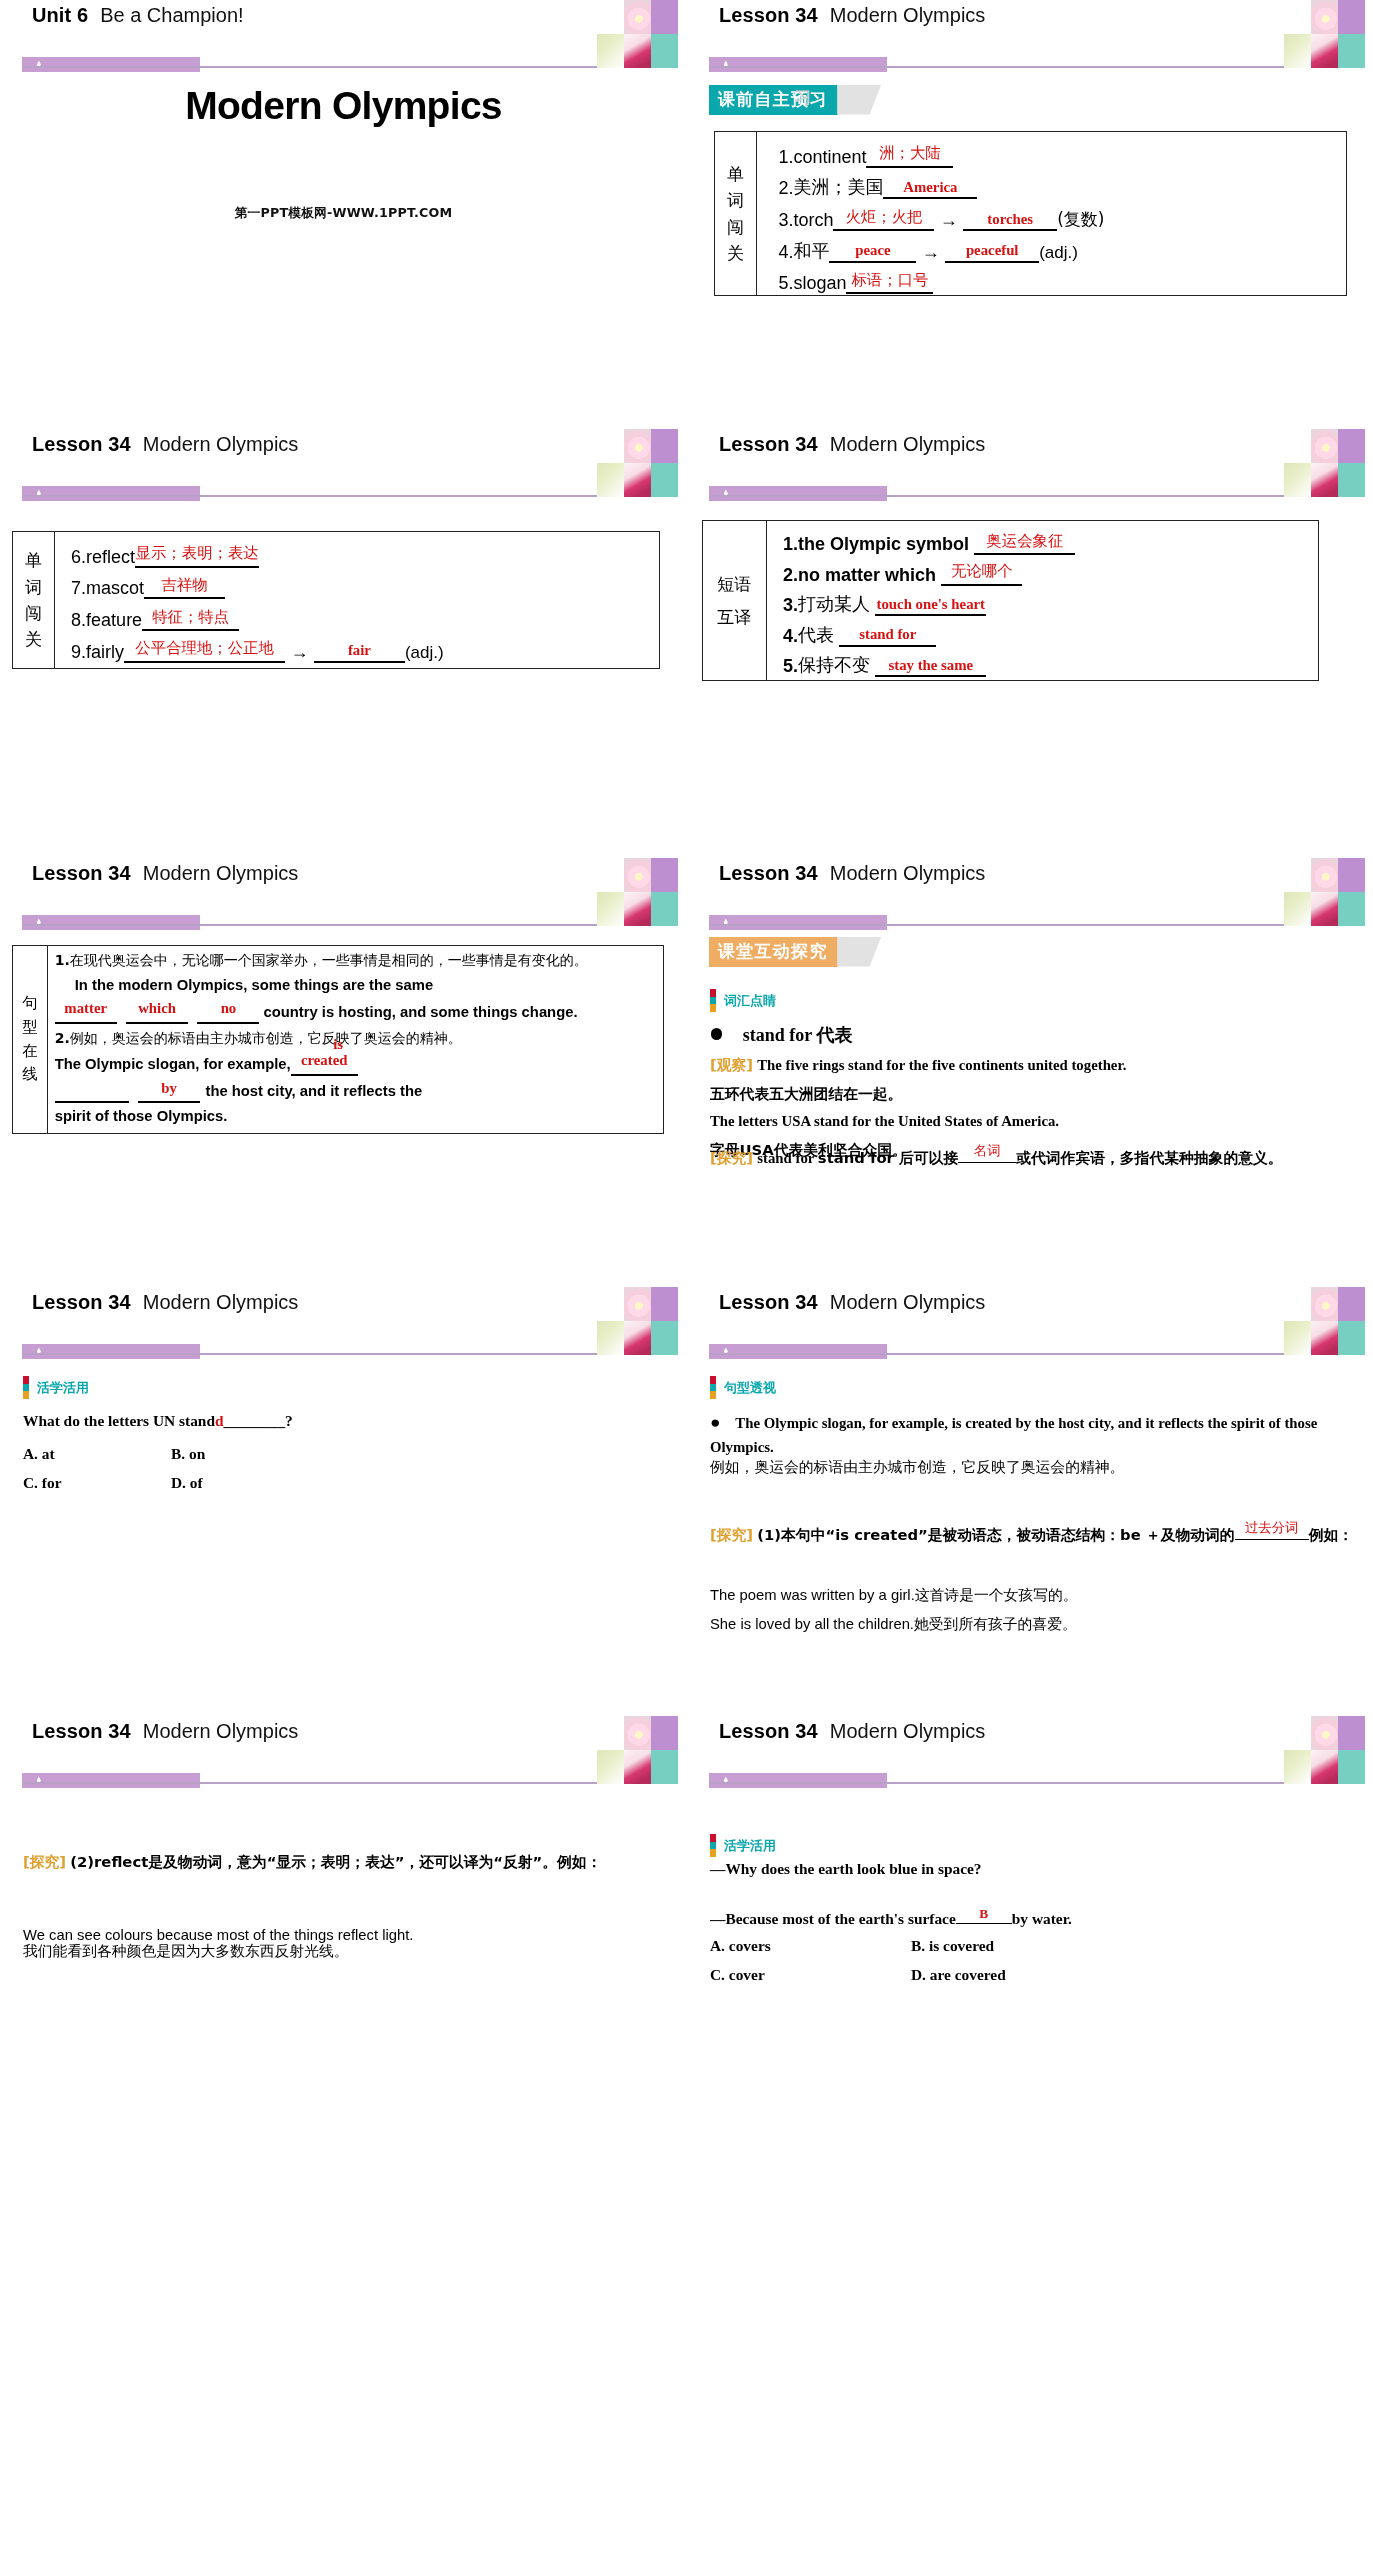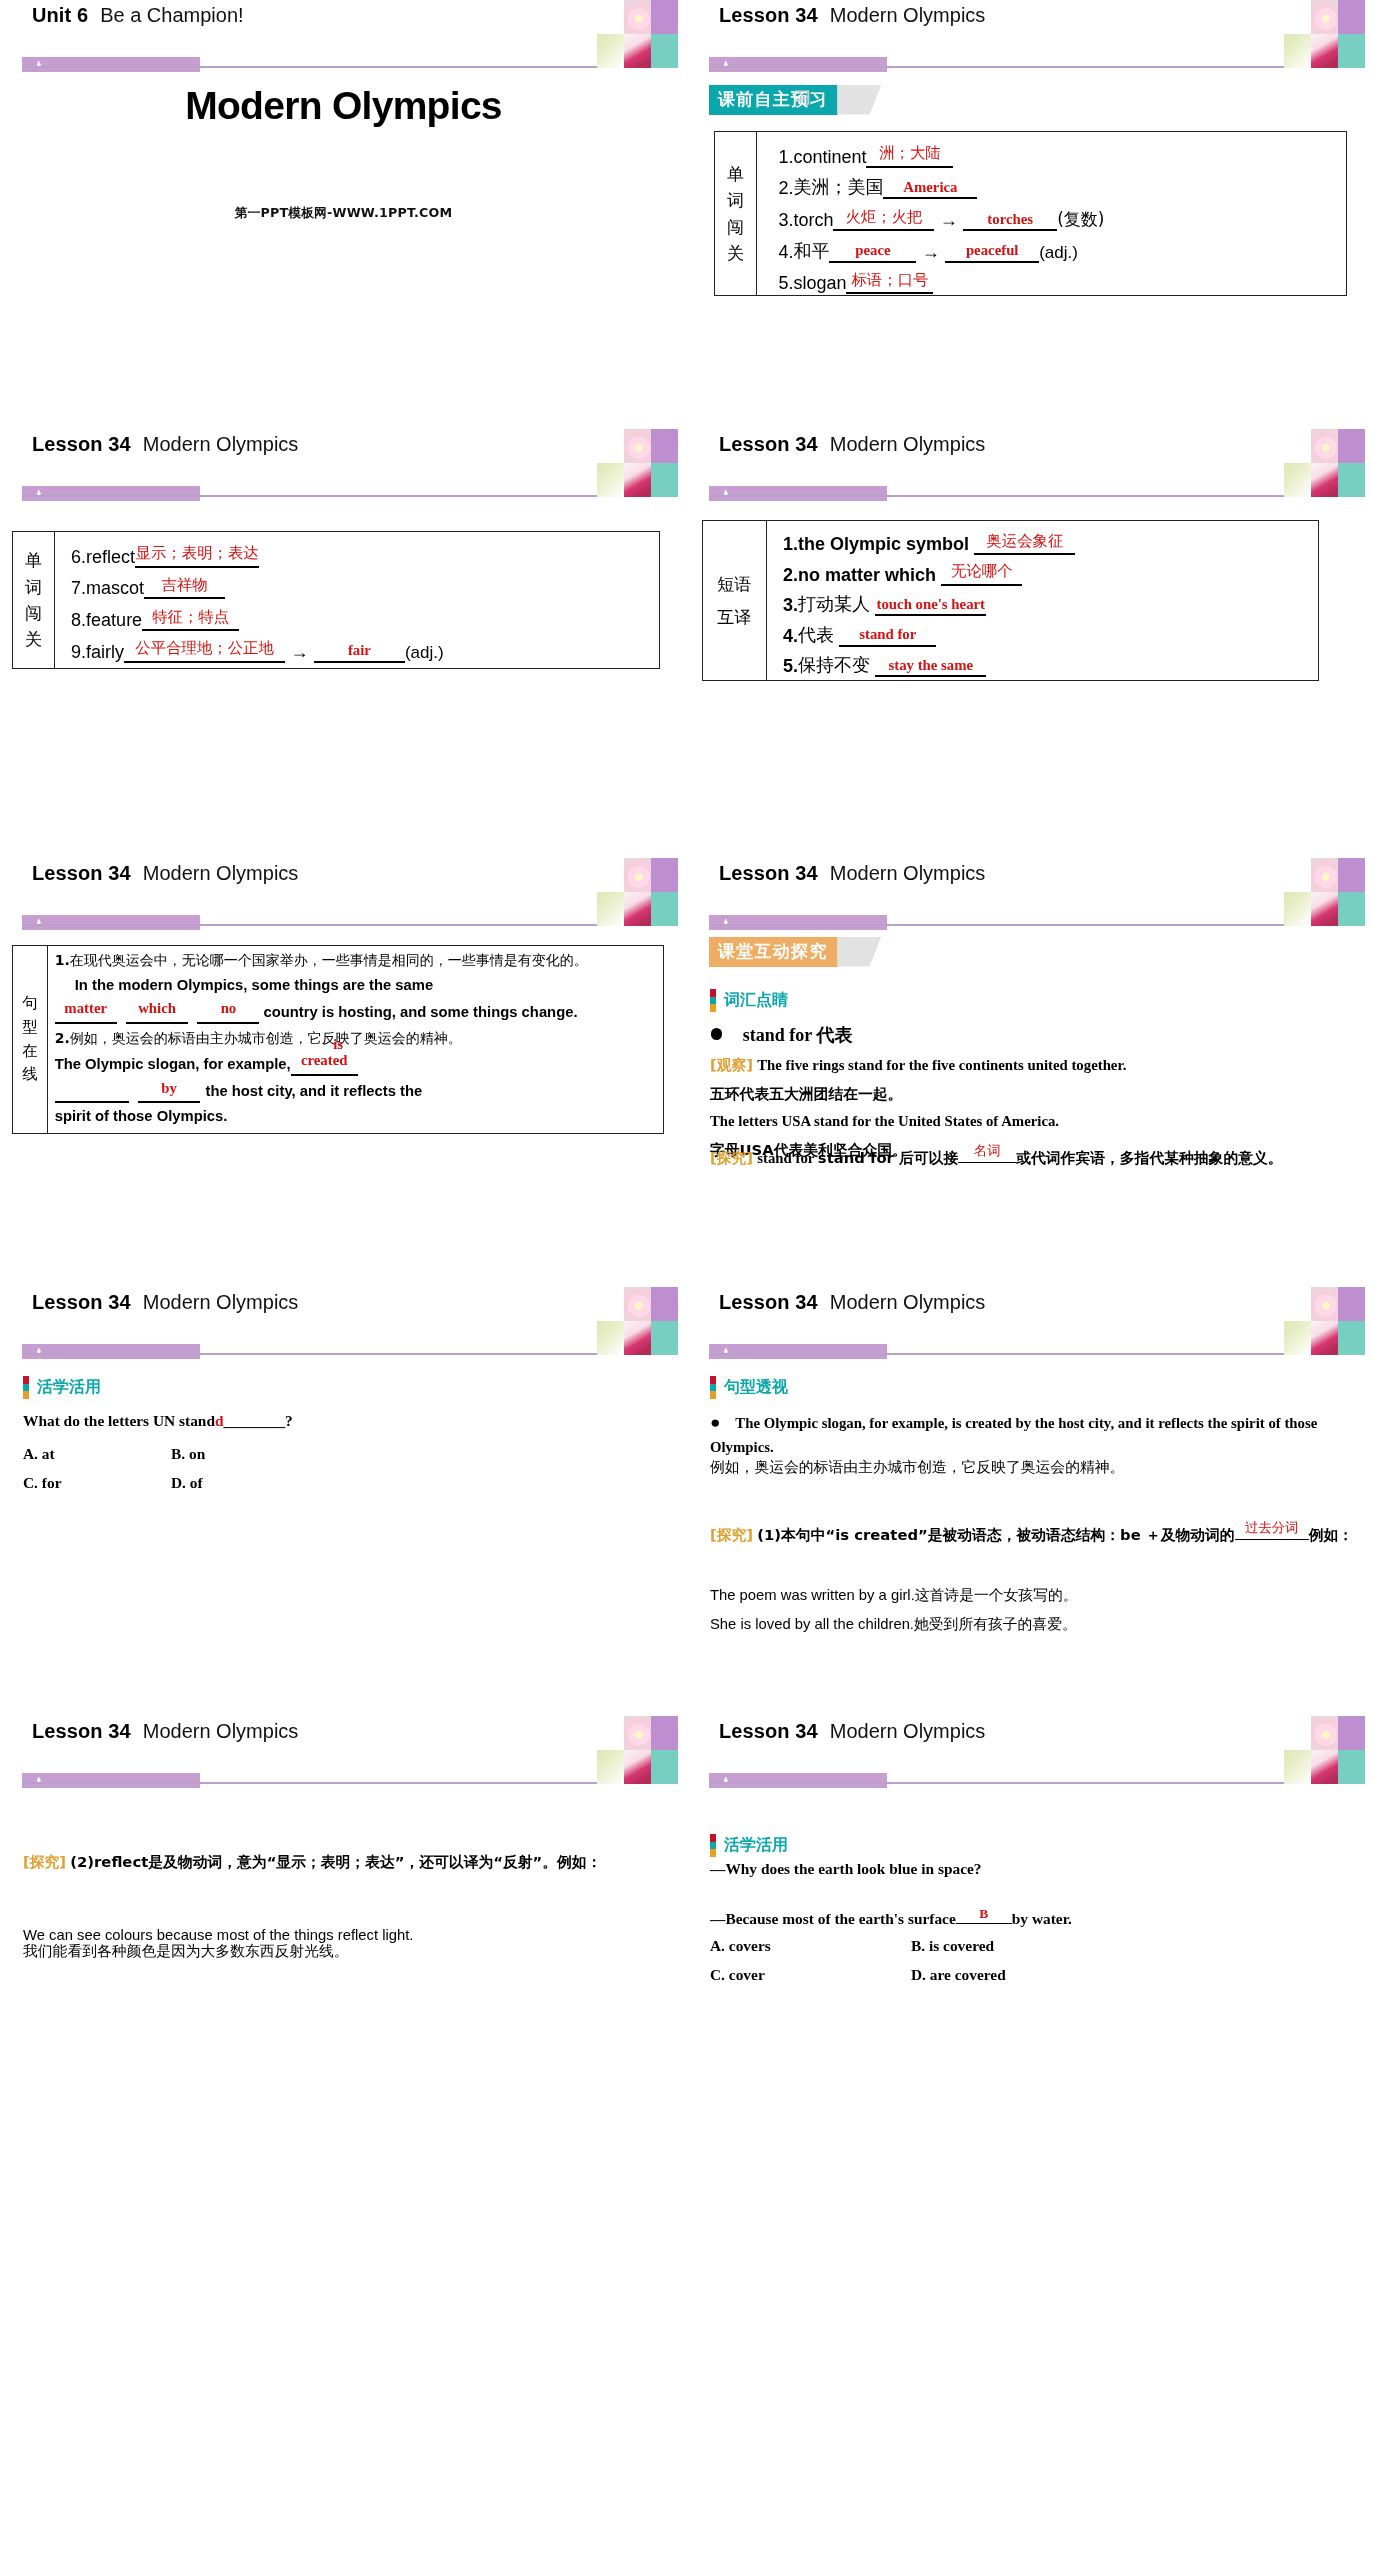--- a/index.html
+++ b/index.html
@@ -50,21 +50,21 @@
       clip-path:polygon(0 0,100% 0,74% 100%,0 100%);margin-left:-1.3px;}
   .chip.teal .core{background:#0aa7ac;}
   .chip.orange .core{background:#eead63;}
   .chip .ghost{position:absolute;left:86px;top:1.3px;font-size:17px;font-weight:bold;color:#cfcfcf;
       font-family:"DejaVu Sans","Liberation Sans",sans-serif;}
 
   
   .barhead{position:absolute;display:flex;align-items:center;}
   .barhead .bars{width:6px;height:23px;display:flex;flex-direction:column;}
   .barhead .bars i{display:block;width:6px;height:7.6px;}
-  .barhead .lbl{margin-left:8px;font-size:16px;font-weight:bold;
+  .barhead .lbl{margin-left:8px;font-size:13px;font-weight:bold;
       font-family:Liberation Mono, monospace;}
 
   
   .tbl{position:absolute;border:1.3px solid #222;box-sizing:border-box;display:flex;}
   .tbl .lead{width:42px;flex:none;border-right:1.3px solid #222;box-sizing:border-box;
       display:flex;flex-direction:column;align-items:center;justify-content:center;
       font-size:17px;color:#000;line-height:1.55;
       font-family:"DejaVu Sans","Liberation Sans",sans-serif;}
   .tbl .body{flex:1;box-sizing:border-box;padding:6.7px 9.4px;}
   .row{display:flex;align-items:flex-end;white-space:nowrap;}

